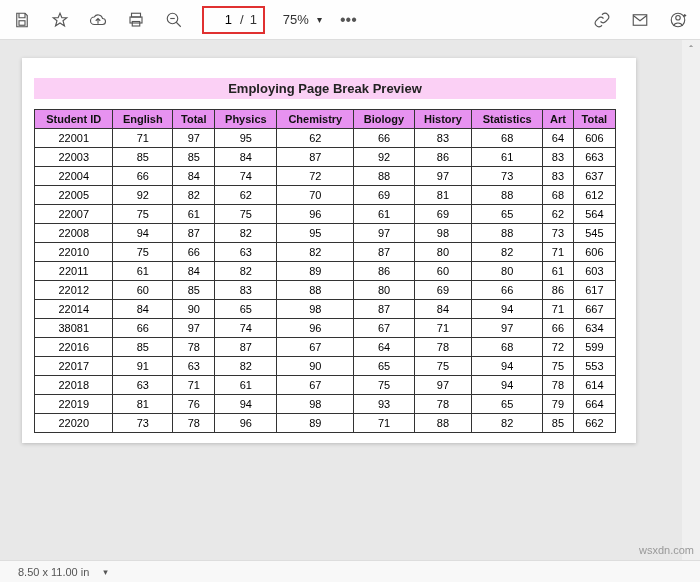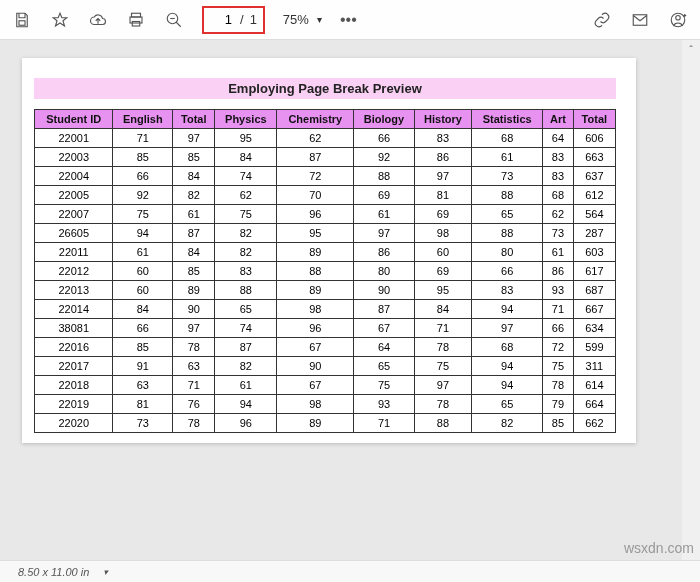--- a/index.html
+++ b/index.html
@@ -119,28 +119,27 @@
   .statusbar {
     height: 22px;
     background: #f8f8f8;
     border-top: 1px solid #ddd;
     display: flex;
     align-items: center;
     padding: 0 18px;
     font-size: 11px;
     color: #555;
     gap: 14px;
-    font-style: italic;
   }
   .statusbar .chev { font-size: 9px; }
   .watermark {
     position: absolute;
     right: 6px;
     bottom: 26px;
-    font-size: 14px;
+    font-size: 11px;
     color: #999;
   }
 </style>
 </head>
 <body>
 
 <div class="toolbar">
   <span class="icon">
       <svg viewBox="0 0 24 24">
         <path d="M5 3h11l3 3v15H5z"></path>
@@ -283,30 +282,42 @@
             <td>61</td>
             <td>75</td>
             <td>96</td>
             <td>61</td>
             <td>69</td>
             <td>65</td>
             <td>62</td>
             <td>564</td>
           </tr>
           <tr>
-            <td>26605</td>
+            <td>22008</td>
             <td>94</td>
             <td>87</td>
             <td>82</td>
             <td>95</td>
             <td>97</td>
             <td>98</td>
             <td>88</td>
             <td>73</td>
-            <td>287</td>
+            <td>545</td>
+          </tr>
+          <tr>
+            <td>22010</td>
+            <td>75</td>
+            <td>66</td>
+            <td>63</td>
+            <td>82</td>
+            <td>87</td>
+            <td>80</td>
+            <td>82</td>
+            <td>71</td>
+            <td>606</td>
           </tr>
           <tr>
             <td>22011</td>
             <td>61</td>
             <td>84</td>
             <td>82</td>
             <td>89</td>
             <td>86</td>
             <td>60</td>
             <td>80</td>
@@ -317,32 +328,20 @@
             <td>22012</td>
             <td>60</td>
             <td>85</td>
             <td>83</td>
             <td>88</td>
             <td>80</td>
             <td>69</td>
             <td>66</td>
             <td>86</td>
             <td>617</td>
-          </tr>
-          <tr>
-            <td>22013</td>
-            <td>60</td>
-            <td>89</td>
-            <td>88</td>
-            <td>89</td>
-            <td>90</td>
-            <td>95</td>
-            <td>83</td>
-            <td>93</td>
-            <td>687</td>
           </tr>
           <tr>
             <td>22014</td>
             <td>84</td>
             <td>90</td>
             <td>65</td>
             <td>98</td>
             <td>87</td>
             <td>84</td>
             <td>94</td>
@@ -376,21 +375,21 @@
           <tr>
             <td>22017</td>
             <td>91</td>
             <td>63</td>
             <td>82</td>
             <td>90</td>
             <td>65</td>
             <td>75</td>
             <td>94</td>
             <td>75</td>
-            <td>311</td>
+            <td>553</td>
           </tr>
           <tr>
             <td>22018</td>
             <td>63</td>
             <td>71</td>
             <td>61</td>
             <td>67</td>
             <td>75</td>
             <td>97</td>
             <td>94</td>

